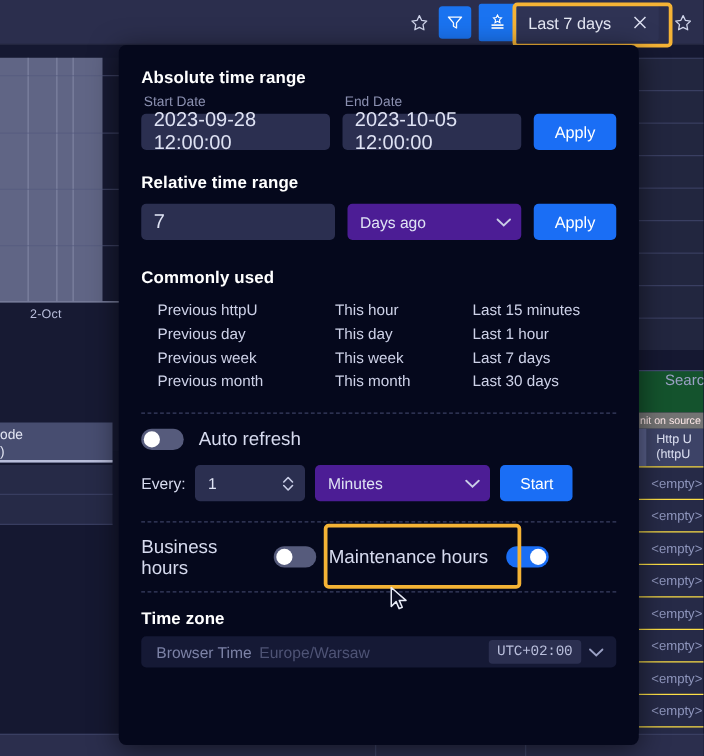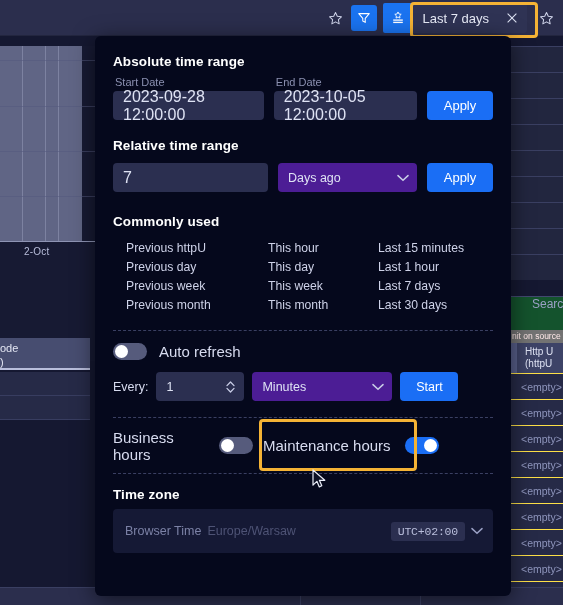--- a/index.html
+++ b/index.html
@@ -193,21 +193,21 @@
   .hours-row { display: flex; align-items: center; margin-top: 10px; position: relative; }
   .hours-item { display: flex; align-items: center; gap: 14px; }
   .hours-item.biz { width: 140px; }
   .hours-item.maint { padding: 9px 12px 9px 10px; }
   .hl-maint {
     position: absolute; left: 146px; top: -9px; width: 158px; height: 52px;
     border: 3px solid #f5b335; border-radius: 4px; pointer-events: none;
   }
 
   .tz-select {
-    height: 44px; background: #151935; border-radius: 4px; margin-top: 7px;
+    height: 25px; background: #151935; border-radius: 4px; margin-top: 7px;
     display: flex; align-items: center; padding: 0 10px 0 12px; gap: 6px;
   }
   .tz-a { color: #7c82a6; font-size: 12.5px; }
   .tz-b { color: #4e5375; font-size: 12.5px; }
   .tz-badge {
     margin-left: auto; background: #2b2f50; color: #b9bedb;
     font-family: "Liberation Mono", monospace; font-size: 11.5px;
     padding: 3px 7px; border-radius: 3px; letter-spacing: -.2px;
   }
 

